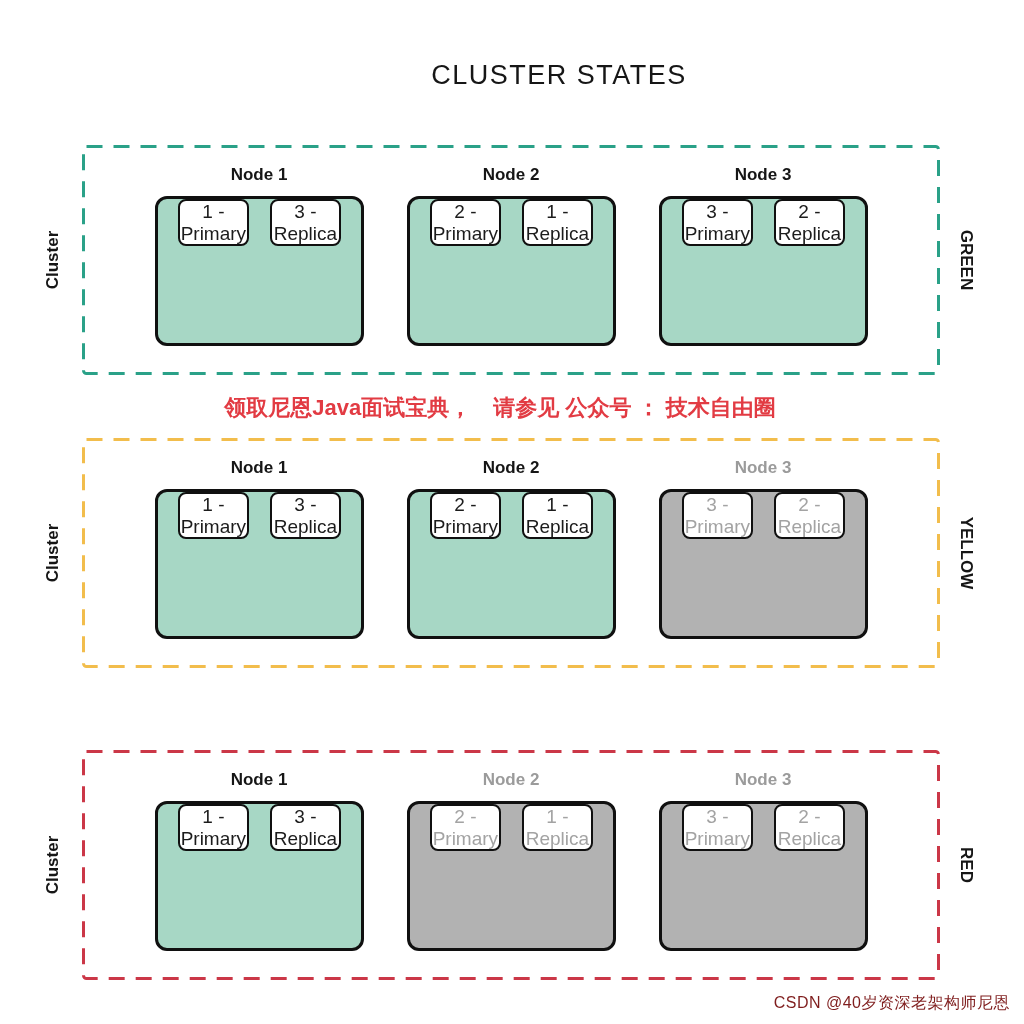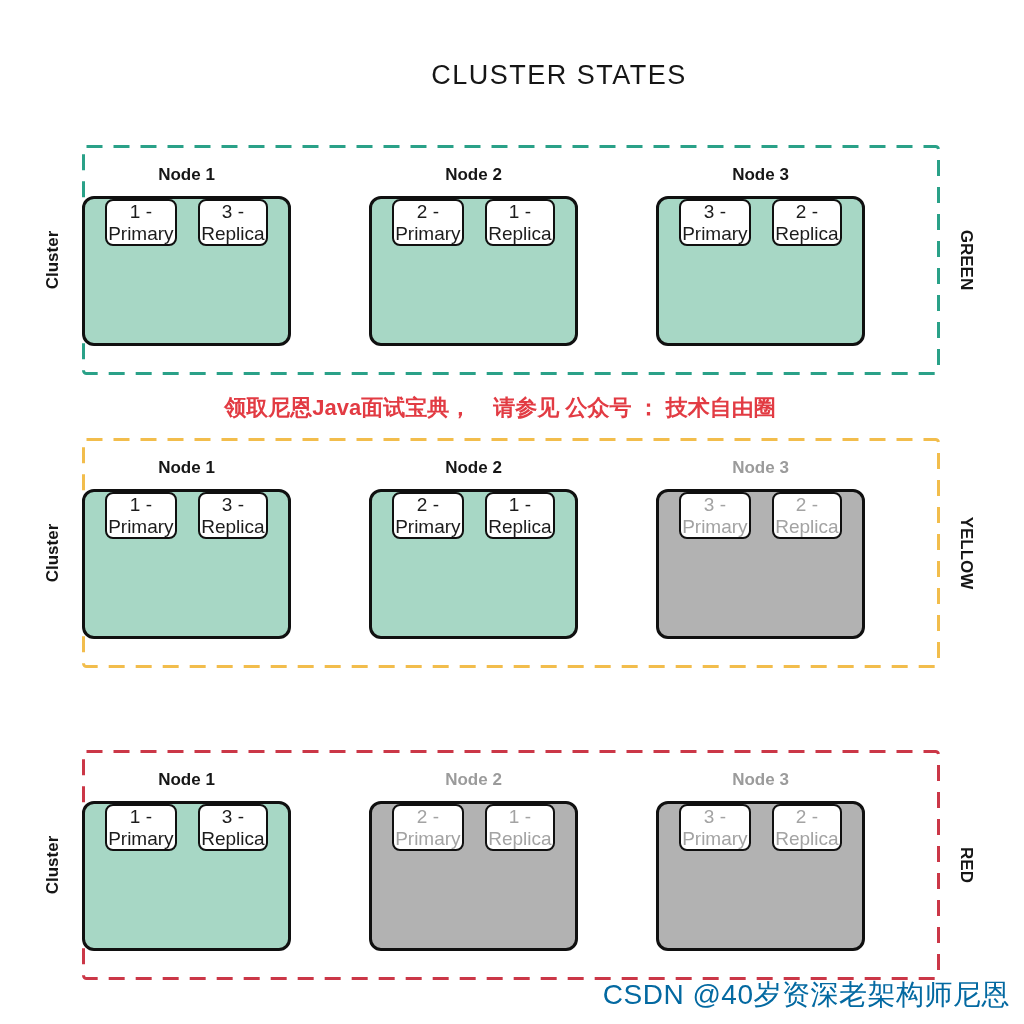--- a/index.html
+++ b/index.html
@@ -16,21 +16,21 @@
   .dashed-box { position:absolute; left:82px; top:0; width:858px; height:230px; }
   .dashed-box svg { position:absolute; left:0; top:0; }
   .side-label {
     position:absolute; top:50%; white-space:nowrap;
     font-size:17px; font-weight:bold; color:#161616;
   }
   .side-label.left  { left:53px;  transform:translate(-50%,-50%) rotate(-90deg); }
   .side-label.right { left:966px; transform:translate(-50%,-50%) rotate(90deg); }
   .nodes {
     position:absolute; left:0; top:0; width:858px; height:230px;
-    display:flex; justify-content:flex-start; gap:78px; padding-top:20px; box-sizing:border-box;
+    display:flex; justify-content:center; gap:43px; padding-top:20px; box-sizing:border-box;
   }
   .node { width:209px; text-align:center; }
   .node-title { font-size:17px; font-weight:bold; height:21px; margin-bottom:10px; color:#161616; }
   .node-box {
     height:150px; border:3px solid #101010; border-radius:12px;
     display:flex; flex-direction:row; justify-content:center; gap:21px;
     padding:0 20px; box-sizing:border-box; background:#a7d7c5;
   }
   .node-box.gray { background:#b2b2b2; }
   .shard {
@@ -39,21 +39,21 @@
     display:flex; align-items:center; justify-content:center;
   }
   .node.inactive .node-title { color:#9b9b9b; }
   .node.inactive .shard { color:#a3a3a3; }
   .banner {
     position:absolute; top:393px; left:0; width:1000px;
     text-align:center; font-size:22px; font-weight:bold; color:#e23b43;
   }
   .watermark {
     position:absolute; right:14px; bottom:10px;
-    font-size:28px; color:#0369a1; letter-spacing:0.5px;
+    font-size:16px; color:#7f1d1d; letter-spacing:0.5px;
   }
 </style>
 </head>
 <body>
 
 <div class="canvas">
 
   <div class="page-title">CLUSTER STATES</div>
 
   <div class="section" style="top:145px;">

